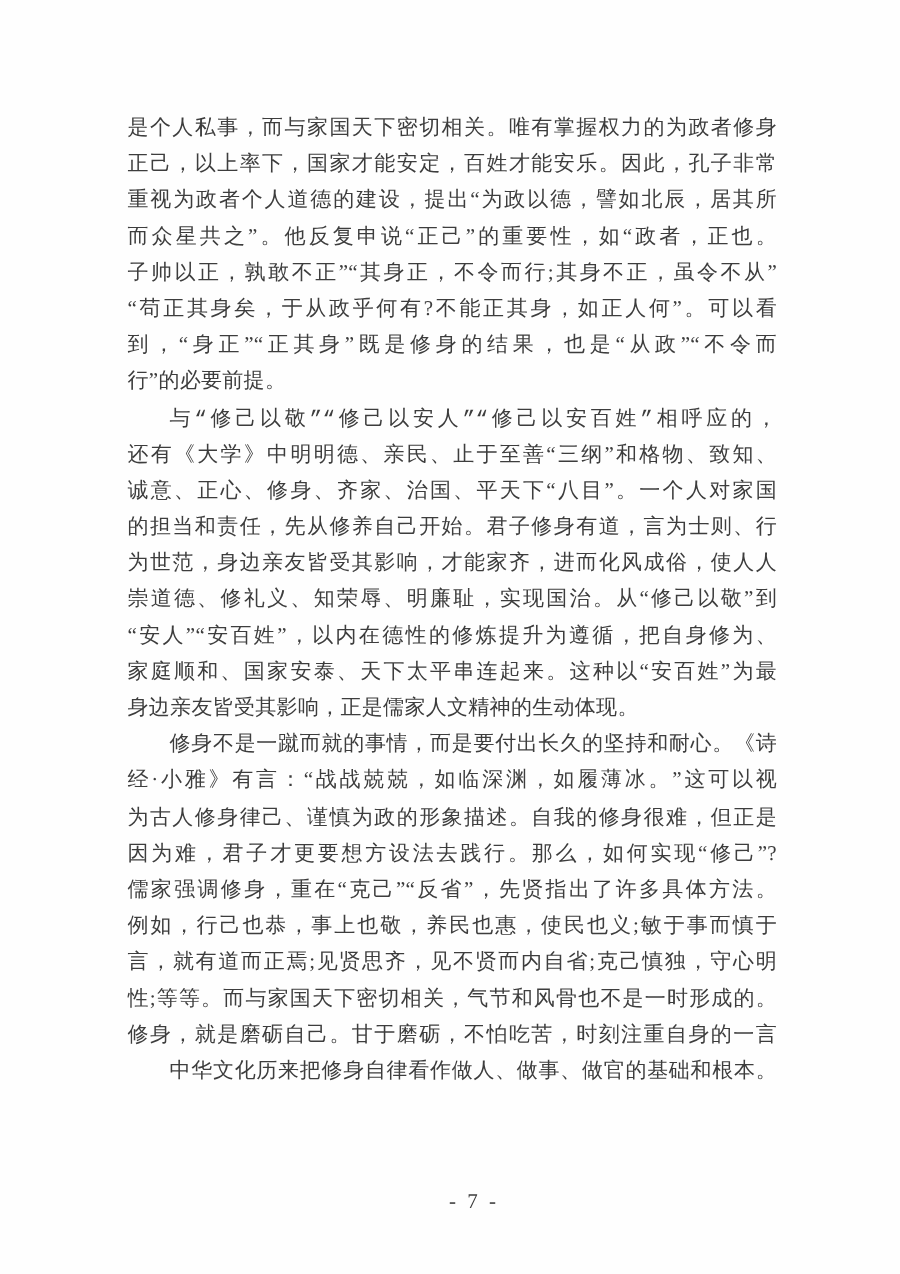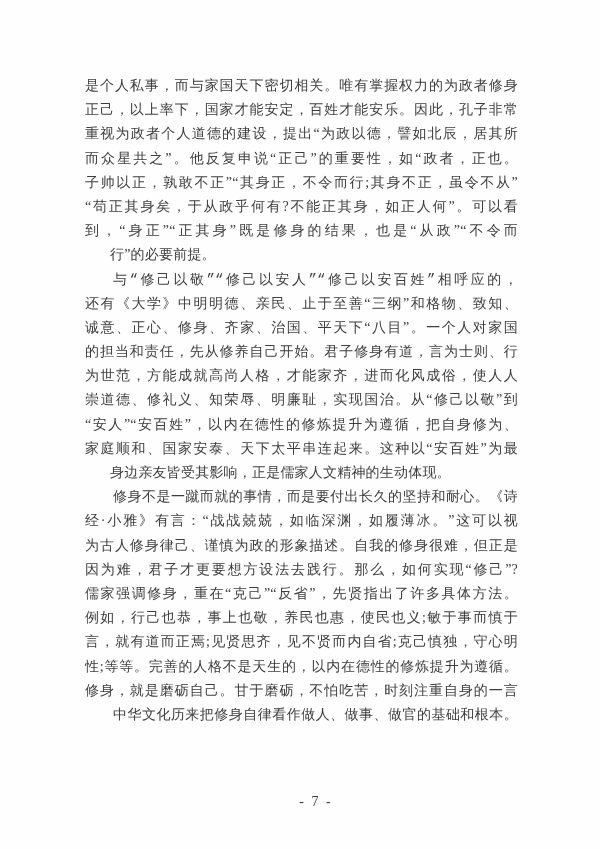--- a/index.html
+++ b/index.html
@@ -31,21 +31,21 @@
     line-height:24.2px;
     height:24.2px;
     overflow:hidden;
     text-align:justify;
     text-align-last:justify;
     text-justify:inter-character;
     white-space:normal;
     letter-spacing:0.2px;
   }
   .line.indent{padding-left:28px;font-family:Liberation Mono, monospace;}
-  .line.last{text-align-last:left;margin-left:25px;}
+  .line.last{text-align-last:left;}
   .footer{
     position:absolute;
     left:0;right:0;top:794px;
     text-align:center;
     font-size:14px;
     letter-spacing:2px;
     color:var(--text-color);
   }
 </style>
 </head>
@@ -61,35 +61,35 @@
         <div class="line">子帅以正，孰敢不正”“其身正，不令而行;其身不正，虽令不从”</div>
         <div class="line">“苟正其身矣，于从政乎何有?不能正其身，如正人何”。可以看</div>
         <div class="line">到，“身正”“正其身”既是修身的结果，也是“从政”“不令而</div>
         <div class="line last">行”的必要前提。</div>
       </div>
       <div class="paragraph">
         <div class="line indent">与“修己以敬”“修己以安人”“修己以安百姓”相呼应的，</div>
         <div class="line">还有《大学》中明明德、亲民、止于至善“三纲”和格物、致知、</div>
         <div class="line">诚意、正心、修身、齐家、治国、平天下“八目”。一个人对家国</div>
         <div class="line">的担当和责任，先从修养自己开始。君子修身有道，言为士则、行</div>
-        <div class="line">为世范，方能成就高尚人格，才能家齐，进而化风成俗，使人人</div>
+        <div class="line">为世范，身边亲友皆受其影响，才能家齐，进而化风成俗，使人人</div>
         <div class="line">崇道德、修礼义、知荣辱、明廉耻，实现国治。从“修己以敬”到</div>
         <div class="line">“安人”“安百姓”，以内在德性的修炼提升为遵循，把自身修为、</div>
         <div class="line">家庭顺和、国家安泰、天下太平串连起来。这种以“安百姓”为最</div>
         <div class="line last">身边亲友皆受其影响，正是儒家人文精神的生动体现。</div>
       </div>
       <div class="paragraph">
         <div class="line indent">修身不是一蹴而就的事情，而是要付出长久的坚持和耐心。《诗</div>
         <div class="line">经·小雅》有言：“战战兢兢，如临深渊，如履薄冰。”这可以视</div>
         <div class="line">为古人修身律己、谨慎为政的形象描述。自我的修身很难，但正是</div>
         <div class="line">因为难，君子才更要想方设法去践行。那么，如何实现“修己”?</div>
         <div class="line">儒家强调修身，重在“克己”“反省”，先贤指出了许多具体方法。</div>
         <div class="line">例如，行己也恭，事上也敬，养民也惠，使民也义;敏于事而慎于</div>
         <div class="line">言，就有道而正焉;见贤思齐，见不贤而内自省;克己慎独，守心明</div>
-        <div class="line">性;等等。完善的人格不是天生的，以内在德性的修炼提升为遵循。</div>
+        <div class="line">性;等等。而与家国天下密切相关，气节和风骨也不是一时形成的。</div>
         <div class="line">修身，就是磨砺自己。甘于磨砺，不怕吃苦，时刻注重自身的一言</div>
       </div>
       <div class="paragraph">
         <div class="line indent">中华文化历来把修身自律看作做人、做事、做官的基础和根本。</div>
       </div>
     </div>
   <div class="footer">- 7 -</div>
 </div>
 
 </body></html>

